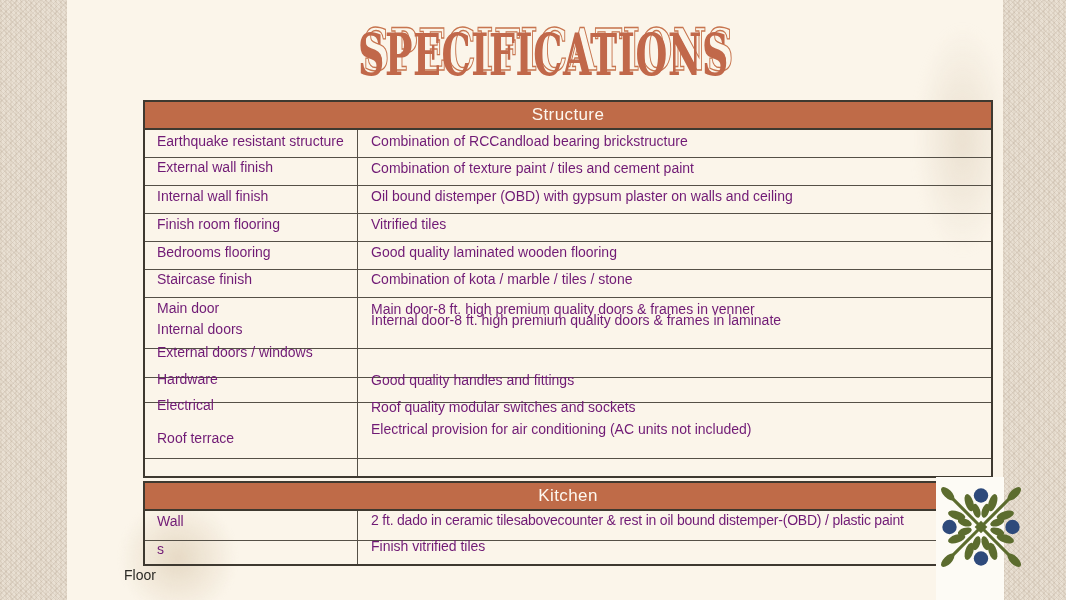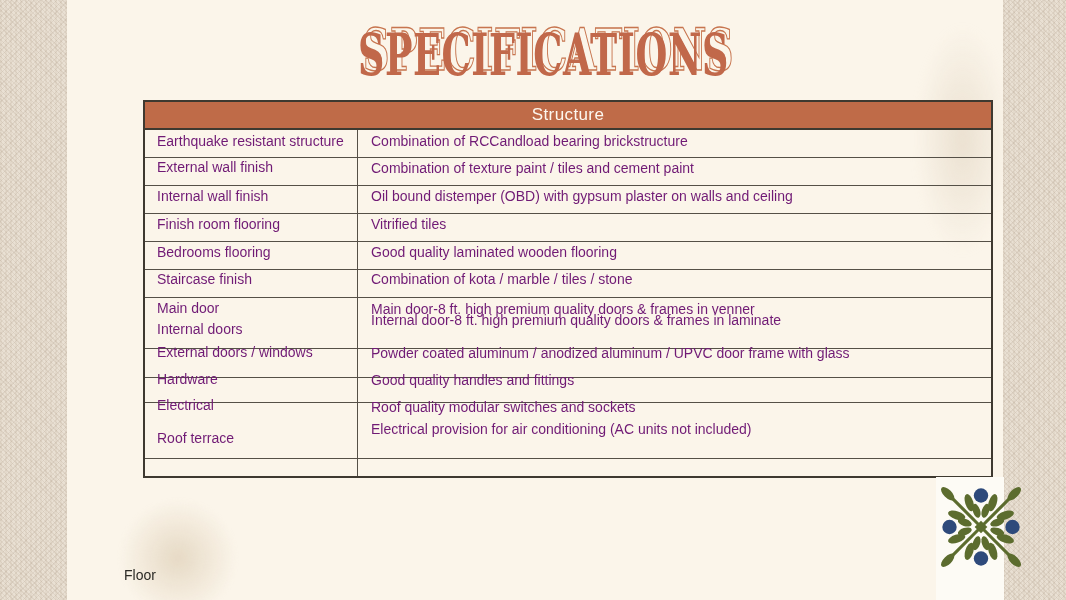--- a/index.html
+++ b/index.html
@@ -93,26 +93,35 @@
     <div class="txt lab" style="top:329px">Roof terrace</div>
 
     <div class="txt val" style="top:32px">Combination of RCCandload bearing brickstructure</div>
     <div class="txt val" style="top:59px">Combination of texture paint / tiles and cement paint</div>
     <div class="txt val" style="top:87px">Oil bound distemper (OBD) with gypsum plaster on walls and ceiling</div>
     <div class="txt val" style="top:115px">Vitrified tiles</div>
     <div class="txt val" style="top:143px">Good quality laminated wooden flooring</div>
     <div class="txt val" style="top:170px">Combination of kota / marble / tiles / stone</div>
     <div class="txt val" style="top:200px">Main door-8 ft. high premium quality doors &amp; frames in venner</div>
     <div class="txt val" style="top:211px">Internal door-8 ft. high premium quality doors &amp; frames in laminate</div>
-    <div class="txt val" style="top:244px">Powder coated aluminum / anodized aluminum / UPVC door frame with glass</div>
     <div class="txt val" style="top:271px">Good quality handles and fittings</div>
     <div class="txt val" style="top:298px">Roof quality modular switches and sockets</div>
     <div class="txt val" style="top:320px">Electrical provision for air conditioning (AC units not included)</div>
   </div>
 
+  <div class="tbl tbl-kitchen">
+    <div class="thead">Kitchen</div>
+    <div class="hline" style="top:57px"></div>
+    <div class="vline" style="left:212px;top:28px;bottom:0"></div>
+
+    <div class="txt lab" style="top:31px">Wall</div>
+    <div class="txt lab" style="top:59px">s</div>
+    <div class="txt val tight" style="top:30px">2 ft. dado in ceramic tilesabovecounter &amp; rest in oil bound distemper-(OBD) / plastic paint</div>
+    <div class="txt val" style="top:56px">Finish vitrified tiles</div>
+  </div>
 
   <div class="floor-label">Floor</div>
 
   <div class="orn-block"></div>
   <svg class="orn-svg" viewBox="0 0 100 100" xmlns="http://www.w3.org/2000/svg">
     <g fill="#5c6c2e" stroke="none">
       <g>
         <g id="b">
           <path d="M50 50 L84 16" stroke="#5c6c2e" stroke-width="3.5" fill="none"></path>
           <ellipse cx="87" cy="13" rx="9.5" ry="4.5" transform="rotate(-45 87 13)"></ellipse>

